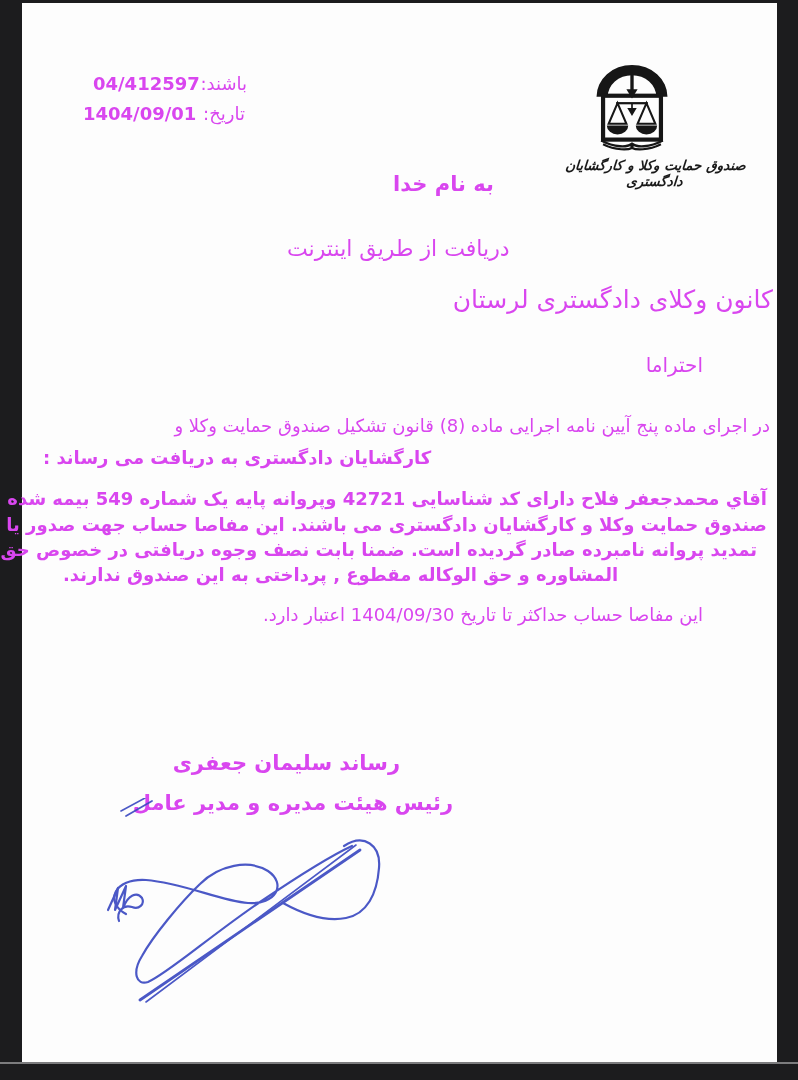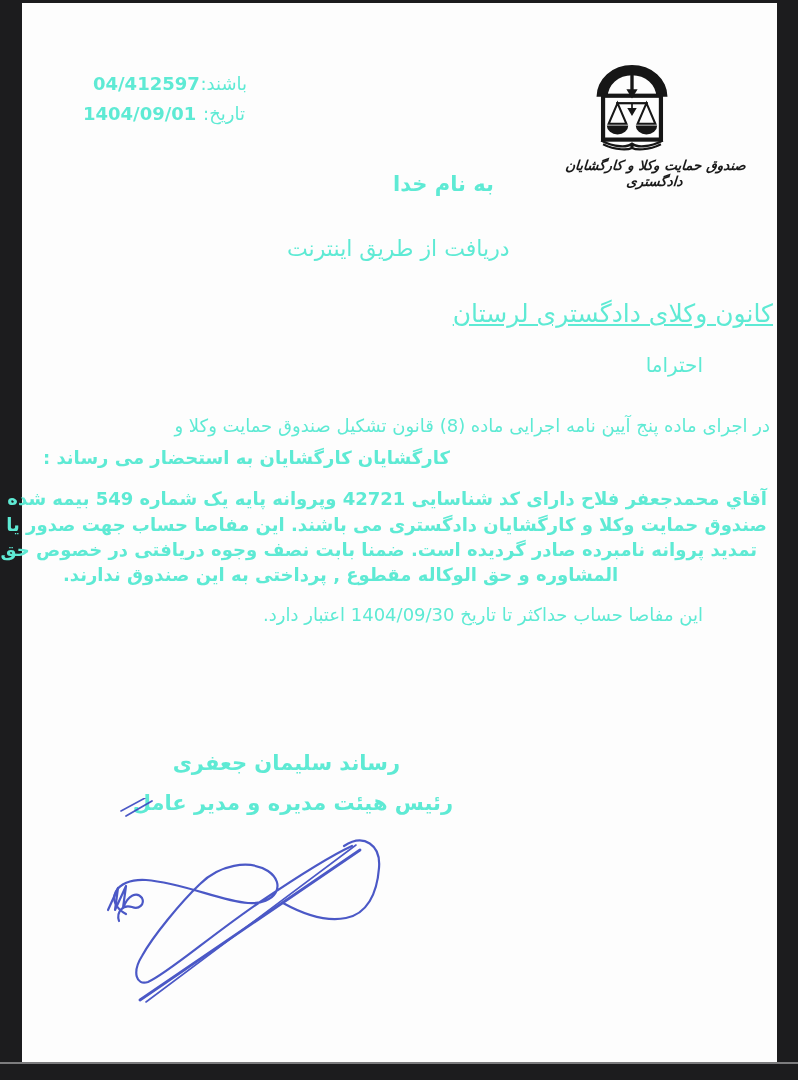--- a/index.html
+++ b/index.html
@@ -11,21 +11,21 @@
   .paper{
     position:absolute;left:22px;top:3px;right:21px;bottom:18px;
     background:#fdfdfd;
   }
   .bar{position:absolute;background:#1c1c1e;}
   .bar-top{left:0;top:0;width:798px;height:3px;}
   .bar-left{left:0;top:0;width:22px;height:1080px;}
   .bar-right{left:777px;top:0;width:21px;height:1080px;}
   .bar-bottom{left:0;top:1062px;width:798px;height:18px;border-top:2px solid #7c7c7e;}
   .txt{
-    position:absolute;white-space:nowrap;color:#5eead4;
+    position:absolute;white-space:nowrap;color:#d946ef;
     font-family:"DejaVu Sans", sans-serif;line-height:1.35;
   }
   .rtl{direction:rtl;unicode-bidi:plaintext;}
   .ltr{direction:ltr;}
   
   .meta-label{font-size:18px;top:72px;}
   .meta-value{font-size:18px;font-weight:bold;top:72px;}
   .lbl-num{right:551px;}
   .val-num{left:93px;}
   .lbl-date{right:553px;top:102px;}
@@ -33,21 +33,21 @@
   
   .logo-svg{position:absolute;left:590px;top:56px;width:84px;height:100px;}
   .logo-caption{
     position:absolute;left:541px;top:157px;width:228px;text-align:center;
     font-size:13.5px;font-weight:bold;font-style:italic;color:#1a1a1a;
     direction:rtl;transform:skewX(-4deg);
   }
   
   .bismillah{left:393px;top:170px;font-size:21px;font-weight:bold;}
   .delivery{left:287px;top:234px;font-size:22px;}
-  .recipient{right:25px;top:297px;font-size:25px;text-decoration:underline;}
+  .recipient{right:25px;top:283px;font-size:25px;}
   .salutation{right:95px;top:352px;font-size:20px;margin-left:7px;}
   .p1l1{right:28px;top:414px;font-size:18px;font-weight:normal;}
   .p1l2{left:43px;top:446px;font-size:18px;font-weight:bold;}
   .p2l1{right:31px;top:487px;font-size:18px;font-weight:bold;}
   .p2l2{right:31px;top:513px;font-size:18px;font-weight:bold;}
   .p2l3{right:41px;top:538px;font-size:18px;font-weight:bold;}
   .p2l4{left:63px;top:563px;font-size:18px;font-weight:bold;}
   .validity{right:95px;top:603px;font-size:18px;font-weight:normal;}
   .sig-name{right:398px;top:749px;font-size:21px;font-weight:bold;}
   .sig-title{right:345px;top:789px;font-size:21px;font-weight:bold;}
@@ -82,21 +82,21 @@
   <path d="M14 91 C28 98 41 97 45 95 C49 97 62 98 76 91" fill="none" stroke="#161616" stroke-width="2.2"></path>
 </svg>
 <div class="logo-caption">صندوق حمایت وکلا و کارگشایان دادگستری</div>
 
 <div class="txt rtl bismillah">به نام خدا</div>
 <div class="txt rtl delivery">دریافت از طریق اینترنت</div>
 <div class="txt rtl recipient">کانون وکلای دادگستری لرستان</div>
 <div class="txt rtl salutation">احتراما</div>
 
 <div class="txt rtl p1l1">در اجرای ماده پنج آیین نامه اجرایی ماده (8) قانون تشکیل صندوق حمایت وکلا و</div>
-<div class="txt rtl p1l2">کارگشایان کارگشایان به استحضار می رساند :</div>
+<div class="txt rtl p1l2">کارگشایان دادگستری به دریافت می رساند :</div>
 
 <div class="txt rtl p2l1">آقاي محمدجعفر فلاح دارای کد شناسایی 42721 وپروانه پایه یک شماره 549 بیمه شده</div>
 <div class="txt rtl p2l2">صندوق حمایت وکلا و کارگشایان دادگستری می باشند. این مفاصا حساب جهت صدور یا</div>
 <div class="txt rtl p2l3">تمدید پروانه نامبرده صادر گردیده است. ضمنا بابت نصف وجوه دریافتی در خصوص حق</div>
 <div class="txt rtl p2l4">المشاوره و حق الوکاله مقطوع , پرداختی به این صندوق ندارند.</div>
 
 <div class="txt rtl validity">این مفاصا حساب حداکثر تا تاریخ 1404/09/30 اعتبار دارد.</div>
 
 <div class="txt rtl sig-name">رساند سلیمان جعفری</div>
 <div class="txt rtl sig-title">رئیس هیئت مدیره و مدیر عامل</div>

